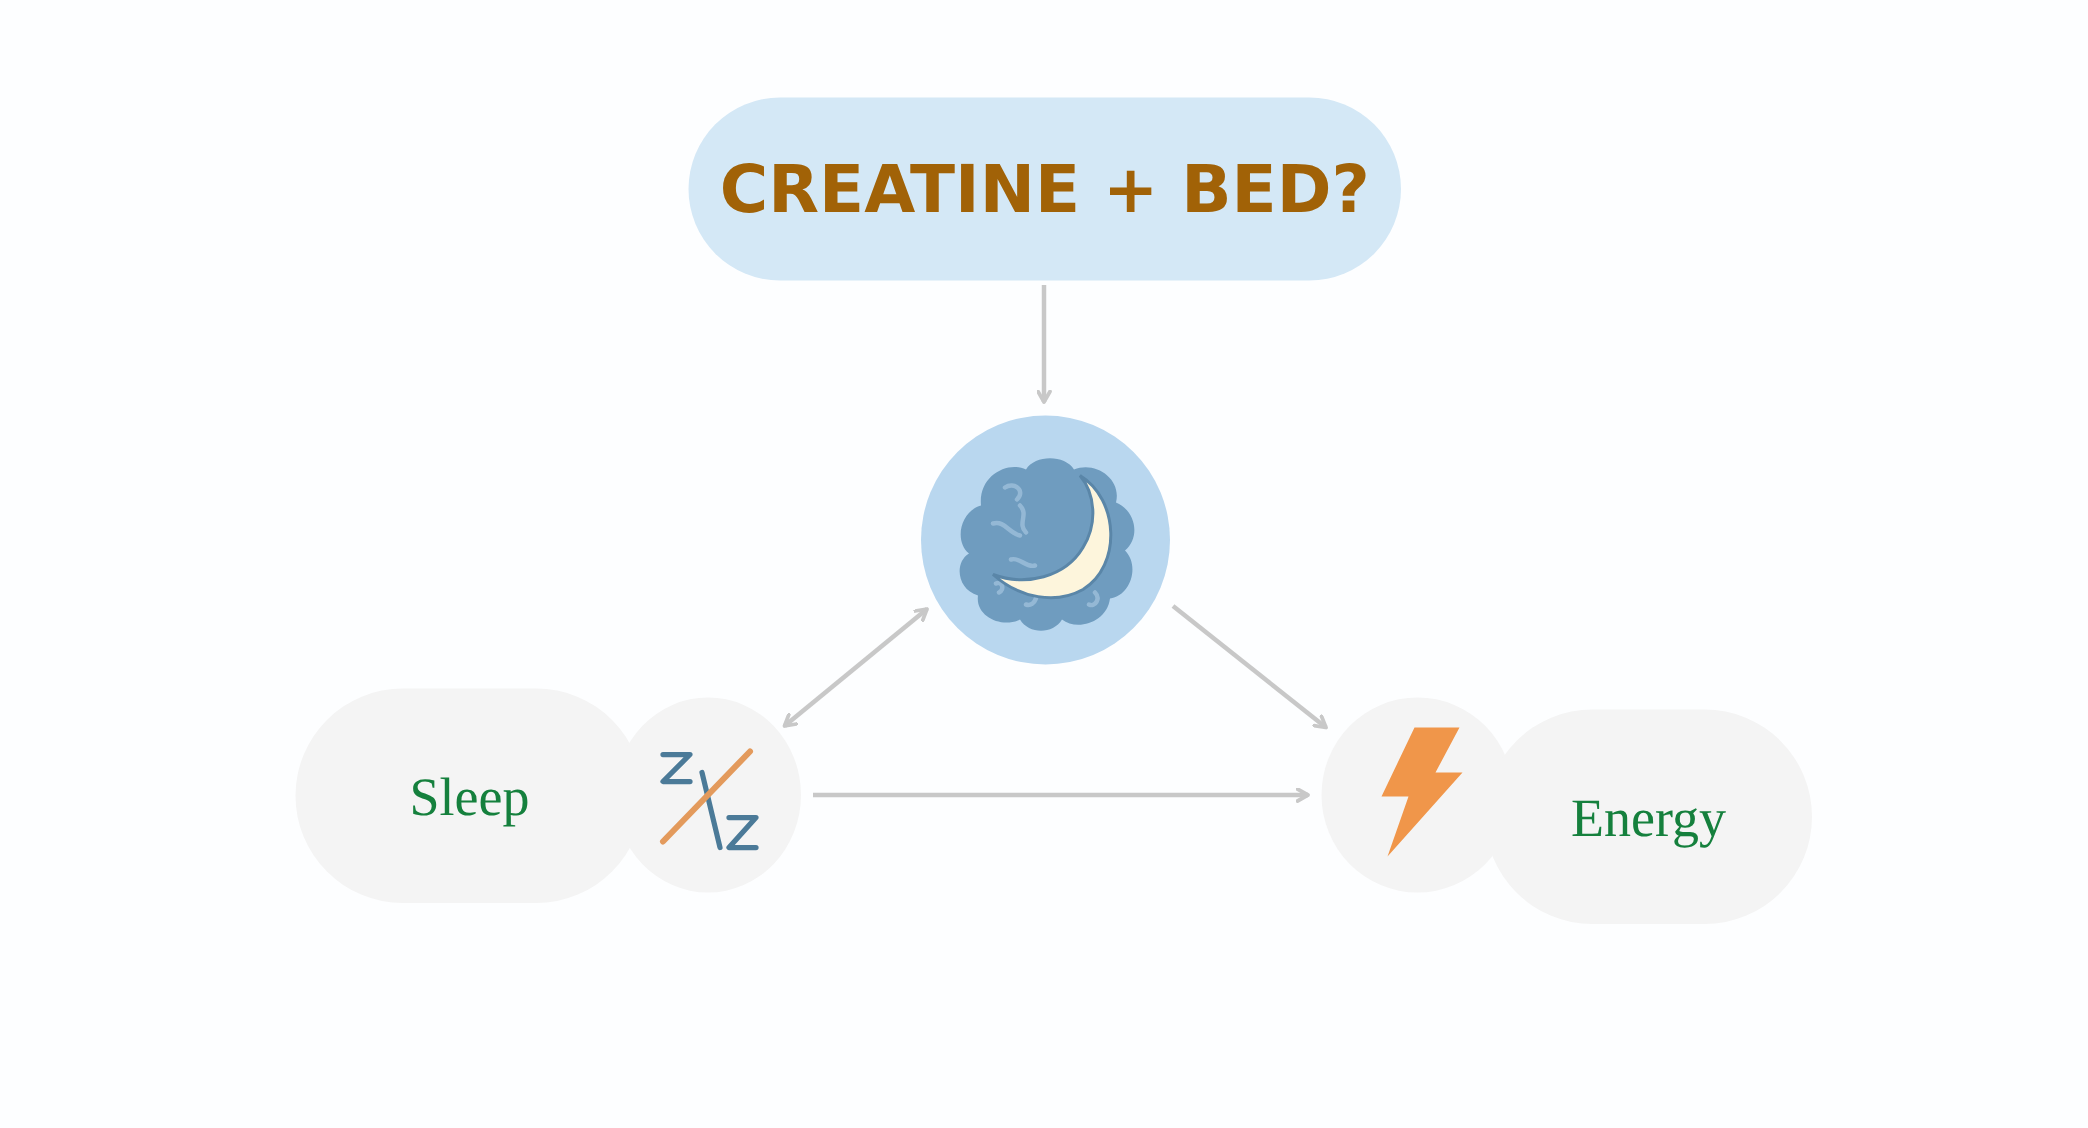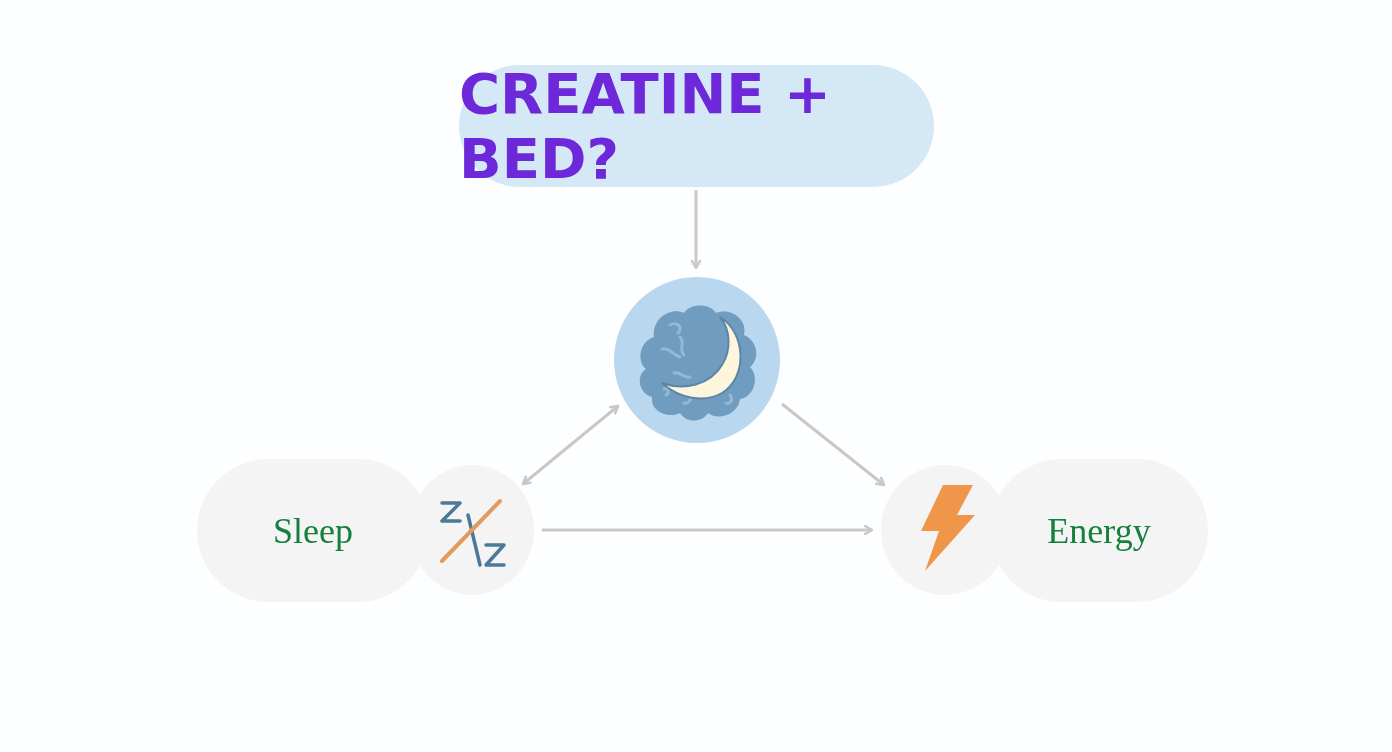--- a/index.html
+++ b/index.html
@@ -8,37 +8,37 @@
       background: #fdfeff;
       font-family: "Liberation Sans", "DejaVu Sans", sans-serif;
     }
     .title-pill {
       position: absolute; left: 459px; top: 65px; width: 475px; height: 122px;
       border-radius: 61px; background: #d4e8f6;
       display: flex; align-items: center; justify-content: center;
     }
     .title-text {
       font-family: "DejaVu Sans", sans-serif; font-weight: bold;
-      font-size: 56px; color: #6d28d9; letter-spacing: 0px;
+      font-size: 44px; color: #a16207; letter-spacing: 0px;
     }
     .brain-circle {
       position: absolute; left: 614px; top: 277px; width: 166px; height: 166px;
       border-radius: 50%; background: #b9d7ef;
     }
     .brain-circle svg { position: absolute; left: 0; top: 0; }
     .pill {
       position: absolute; background: #f4f4f4; border-radius: 72px;
       display: flex; align-items: center; justify-content: center; text-align: center;
     }
     .pill-text {
       font-family: Liberation Serif, serif; font-size: 36px; line-height: 46px;
       color: #15803d;
     }
     .sleep-pill { left: 197px; top: 459px; width: 232px; height: 143px; }
-    .energy-pill { left: 990px; top: 459px; width: 218px; height: 143px; align-items: center; }
+    .energy-pill { left: 990px; top: 473px; width: 218px; height: 143px; align-items: center; }
     .icon-circle {
       position: absolute; background: #f4f4f4; border-radius: 50%;
     }
     .zz-circle { left: 410px; top: 465px; width: 124px; height: 130px; }
     .bolt-circle { left: 881px; top: 465px; width: 128px; height: 130px; }
     .icon-circle svg { position: absolute; left: 0; top: 0; }
     .arrows { position: absolute; left: 0; top: 0; }
   </style>
 </head>
 <body>

